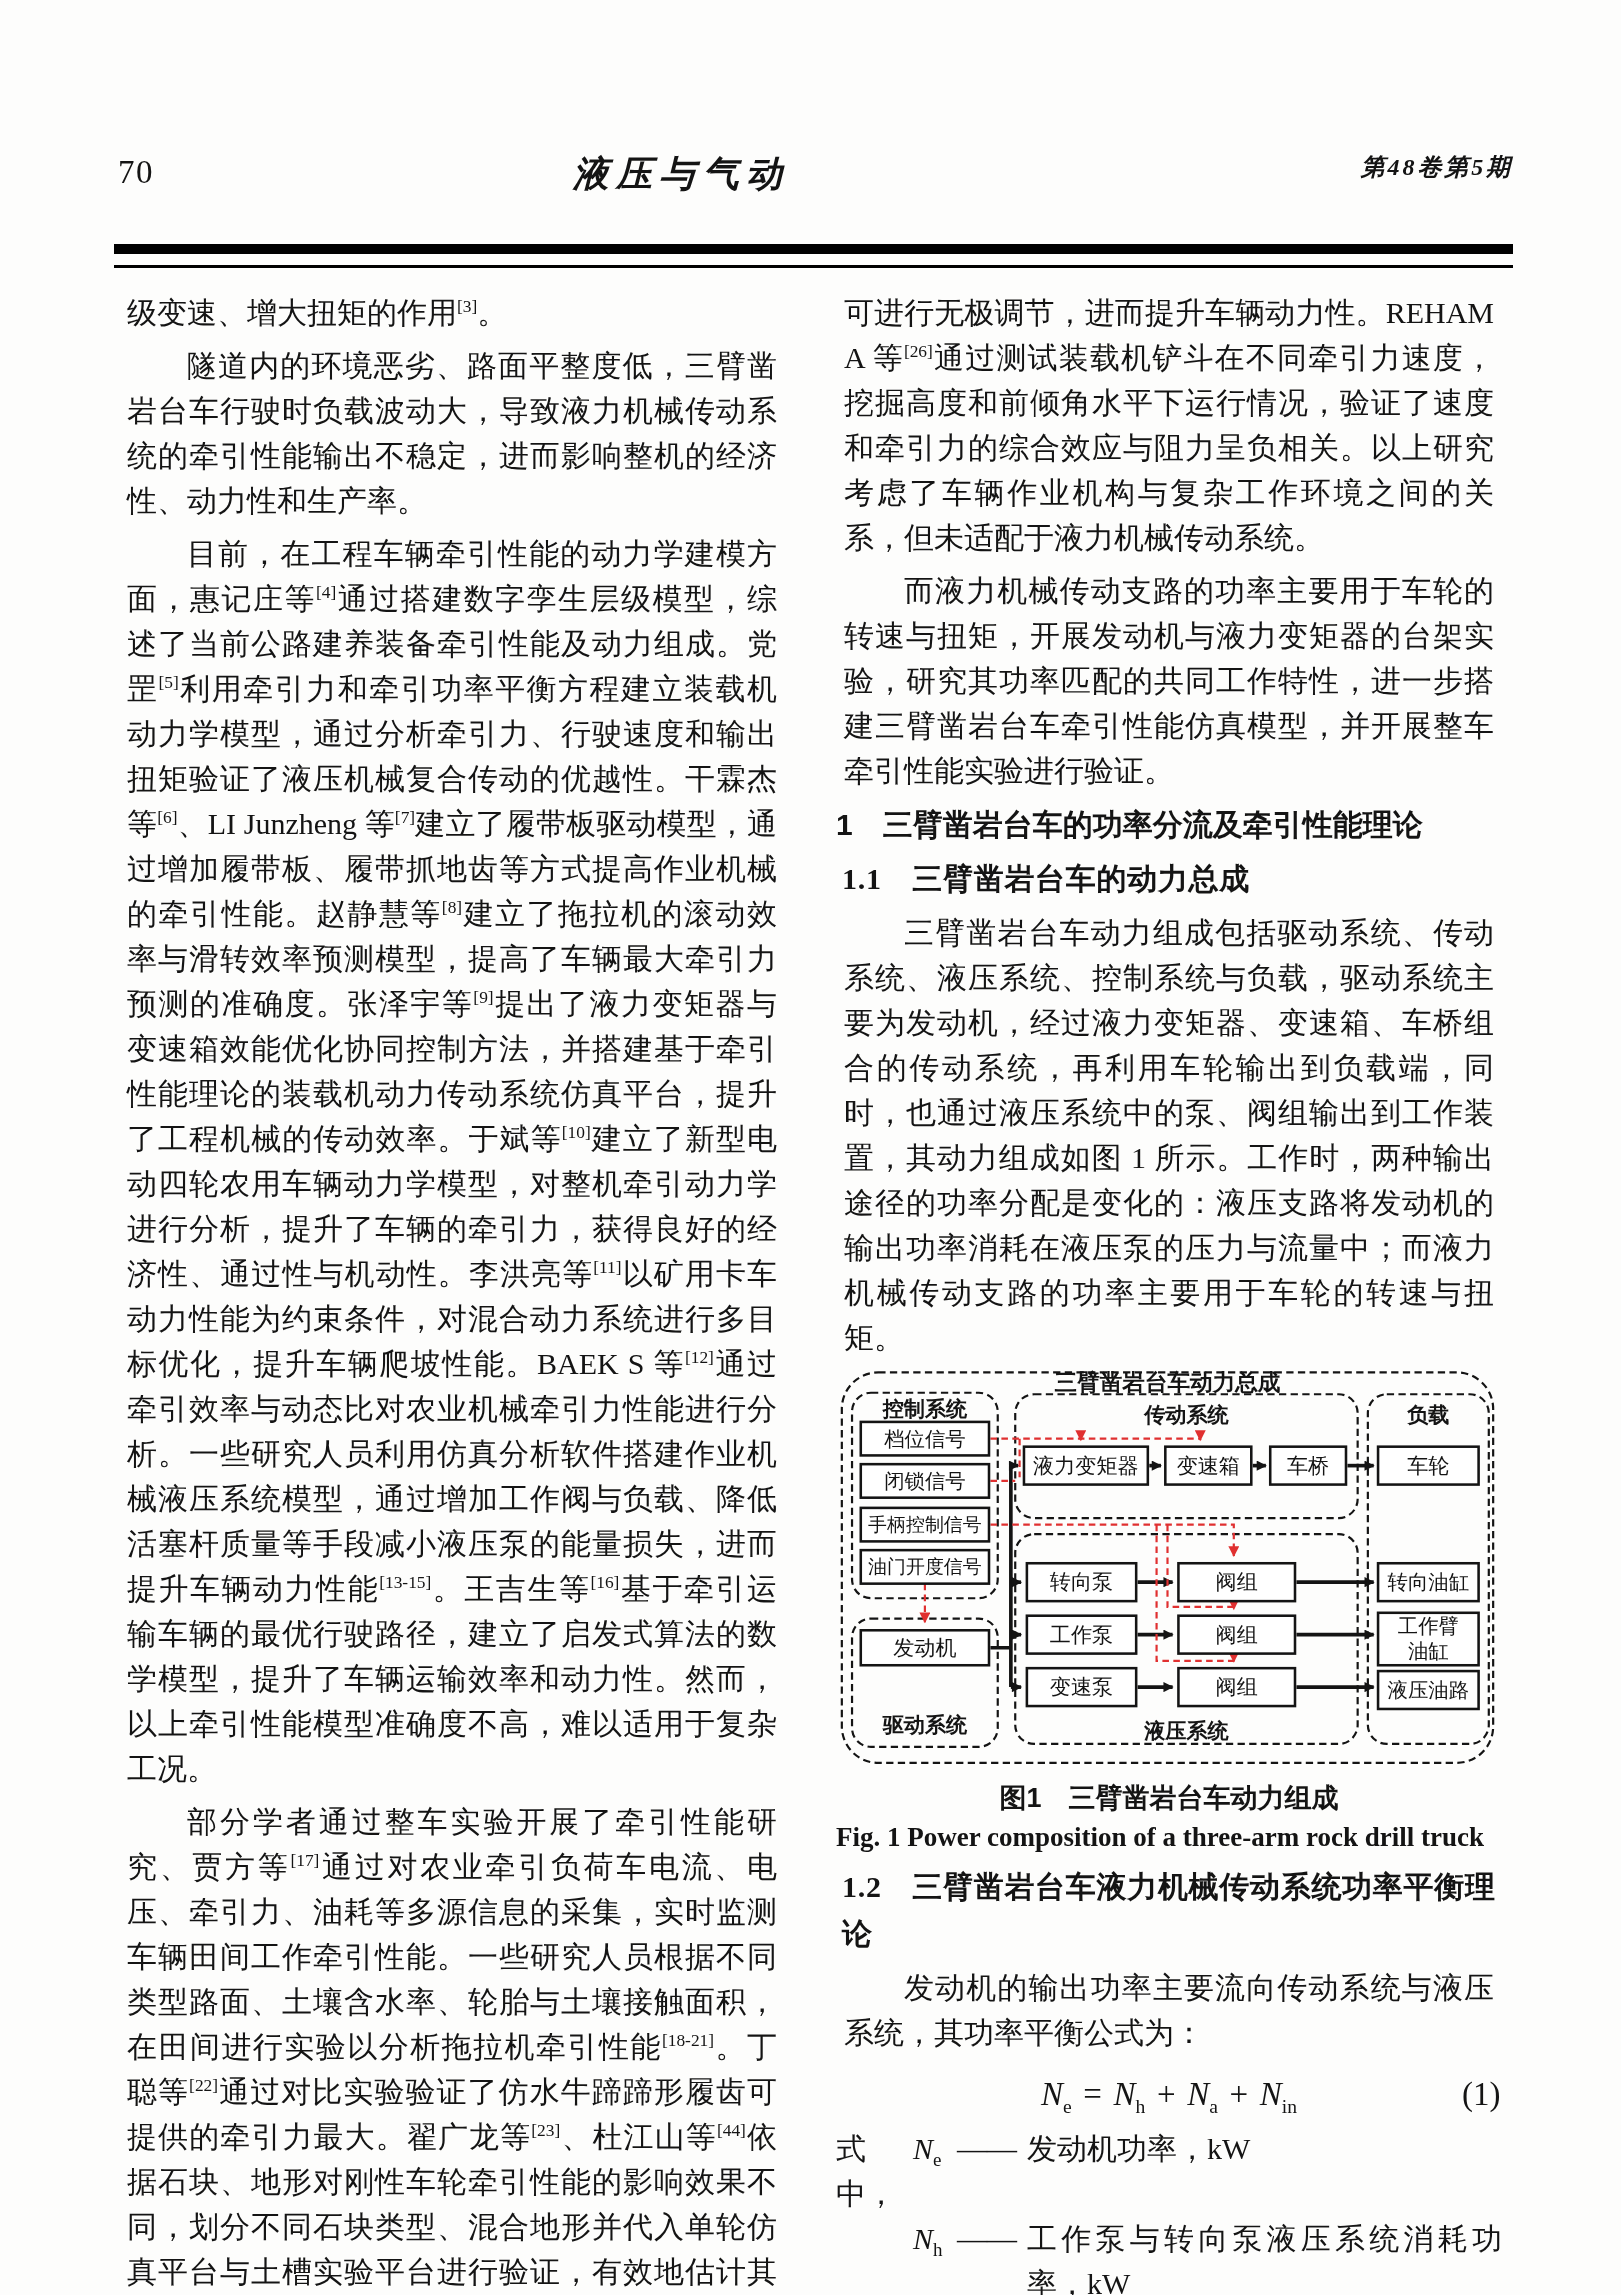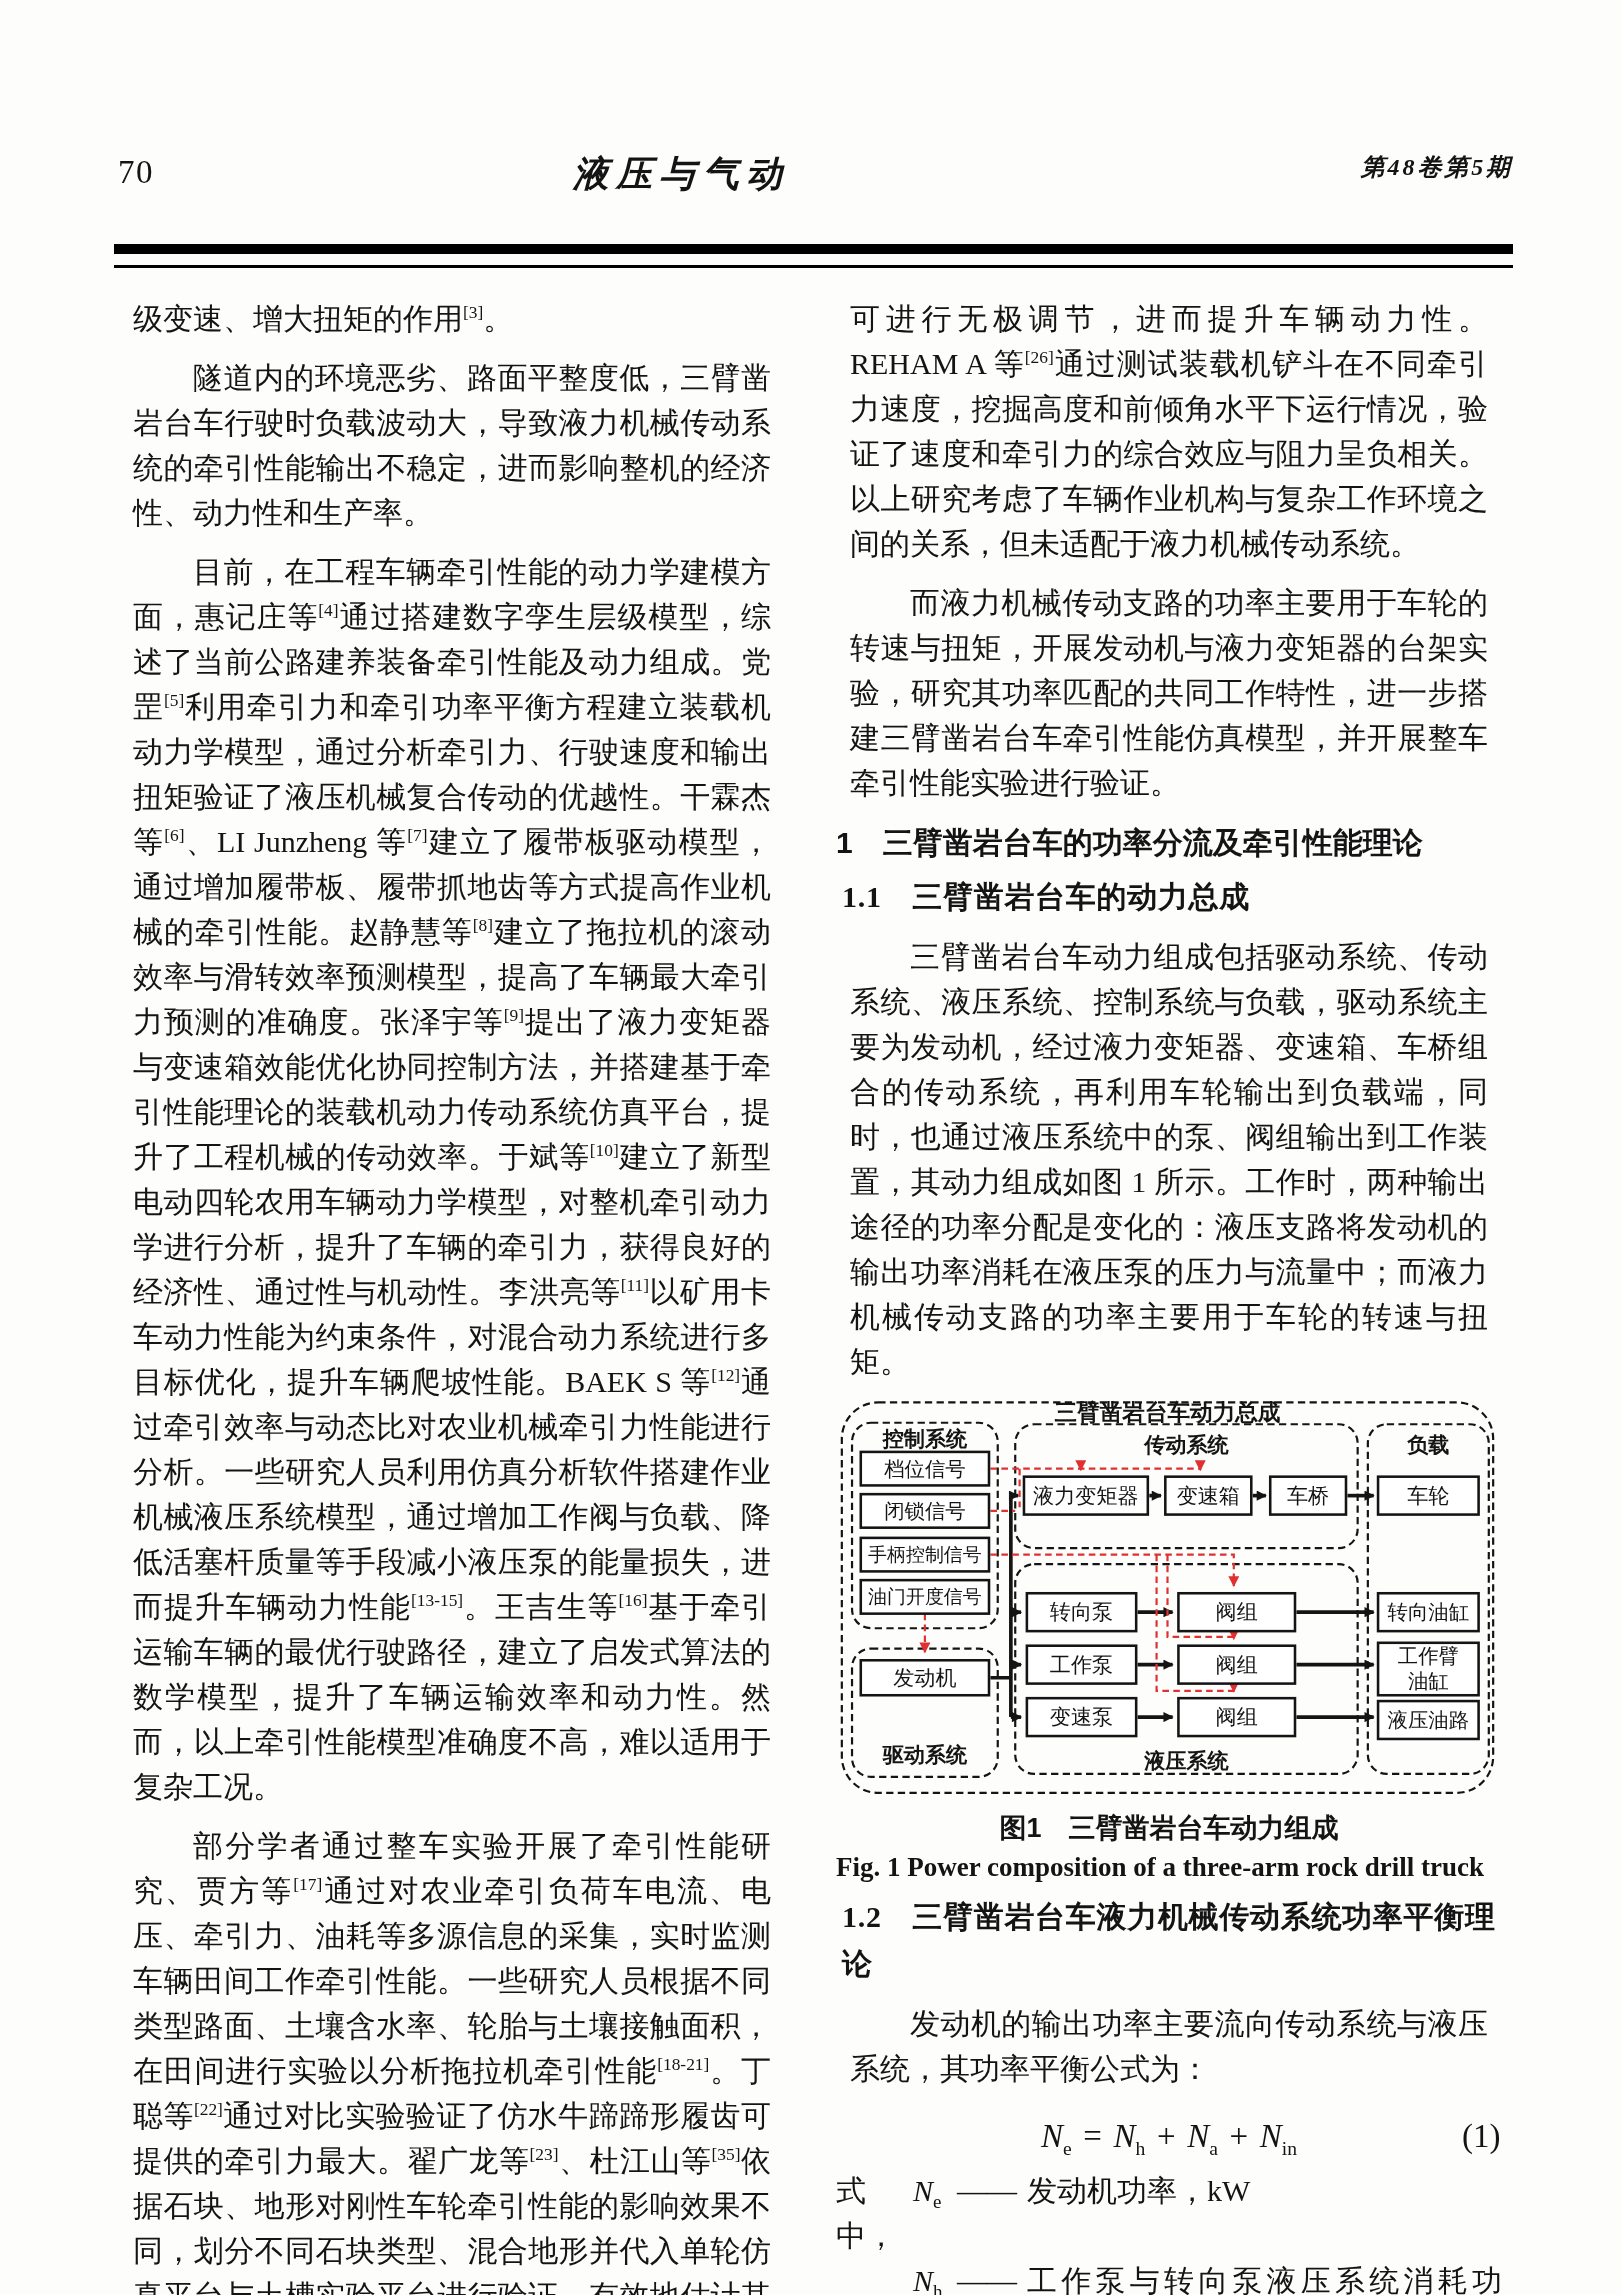--- a/index.html
+++ b/index.html
@@ -13,21 +13,21 @@
     font-size:36px;font-weight:bold;font-style:italic;letter-spacing:7.3px;}
   .issue-info{position:absolute;right:109px;top:151px;font-size:24px;font-weight:bold;
     font-style:italic;letter-spacing:2.9px;}
   .rule-thick{position:absolute;left:114px;top:244px;width:1399px;height:10.2px;background:#000;}
   .rule-thin{position:absolute;left:114px;top:265px;width:1399px;height:2.9px;background:#000;}
   
   .col{position:absolute;top:282px;width:666px;font-size:30px;line-height:45px;
     text-align:justify;text-justify:inter-character;}
   .col-left{left:119px;}
   .col-right{left:836px;}
-  p.para{margin:14px;}
+  p.para{margin:8px;}
   p.indent{text-indent:2em;}
   sup{font-size:0.58em;vertical-align:super;line-height:0;}
   .section-heading{font-family:"Liberation Sans","DejaVu Sans",sans-serif;
     font-size:30px;font-weight:700;line-height:48px;margin:0;text-align:left;}
   .sub-heading{font-size:30px;font-weight:700;line-height:47px;margin:6px;text-align:left;letter-spacing:0.7px;}
   
   .figure-block{margin:4.4px 0 0 0;}
   .figure-block svg{display:block;width:663px;height:auto;}
   .cap-zh{text-align:center;font-family:"Liberation Sans","DejaVu Sans",sans-serif;
     font-weight:700;font-size:27px;line-height:39px;margin-top:11.6px;}
@@ -62,21 +62,21 @@
 <div class="page-num">70</div>
 <div class="journal-title">液压与气动</div>
 <div class="issue-info">第48卷第5期</div>
 <div class="rule-thick"></div>
 <div class="rule-thin"></div>
 
 <div class="col col-left">
   <p class="para rich">级变速、增大扭矩的作用<sup>[3]</sup>。</p>
   <p class="para rich indent">隧道内的环境恶劣、路面平整度低，三臂凿岩台车行驶时负载波动大，导致液力机械传动系统的牵引性能输出不稳定，进而影响整机的经济性、动力性和生产率。</p>
   <p class="para rich indent">目前，在工程车辆牵引性能的动力学建模方面，惠记庄等<sup>[4]</sup>通过搭建数字孪生层级模型，综述了当前公路建养装备牵引性能及动力组成。党罡<sup>[5]</sup>利用牵引力和牵引功率平衡方程建立装载机动力学模型，通过分析牵引力、行驶速度和输出扭矩验证了液压机械复合传动的优越性。干霖杰等<sup>[6]</sup>、LI Junzheng 等<sup>[7]</sup>建立了履带板驱动模型，通过增加履带板、履带抓地齿等方式提高作业机械的牵引性能。赵静慧等<sup>[8]</sup>建立了拖拉机的滚动效率与滑转效率预测模型，提高了车辆最大牵引力预测的准确度。张泽宇等<sup>[9]</sup>提出了液力变矩器与变速箱效能优化协同控制方法，并搭建基于牵引性能理论的装载机动力传动系统仿真平台，提升了工程机械的传动效率。于斌等<sup>[10]</sup>建立了新型电动四轮农用车辆动力学模型，对整机牵引动力学进行分析，提升了车辆的牵引力，获得良好的经济性、通过性与机动性。李洪亮等<sup>[11]</sup>以矿用卡车动力性能为约束条件，对混合动力系统进行多目标优化，提升车辆爬坡性能。BAEK S 等<sup>[12]</sup>通过牵引效率与动态比对农业机械牵引力性能进行分析。一些研究人员利用仿真分析软件搭建作业机械液压系统模型，通过增加工作阀与负载、降低活塞杆质量等手段减小液压泵的能量损失，进而提升车辆动力性能<sup>[13-15]</sup>。王吉生等<sup>[16]</sup>基于牵引运输车辆的最优行驶路径，建立了启发式算法的数学模型，提升了车辆运输效率和动力性。然而，以上牵引性能模型准确度不高，难以适用于复杂工况。</p>
-  <p class="para rich indent">部分学者通过整车实验开展了牵引性能研究、贾方等<sup>[17]</sup>通过对农业牵引负荷车电流、电压、牵引力、油耗等多源信息的采集，实时监测车辆田间工作牵引性能。一些研究人员根据不同类型路面、土壤含水率、轮胎与土壤接触面积，在田间进行实验以分析拖拉机牵引性能<sup>[18-21]</sup>。丁聪等<sup>[22]</sup>通过对比实验验证了仿水牛蹄蹄形履齿可提供的牵引力最大。翟广龙等<sup>[23]</sup>、杜江山等<sup>[35]</sup>依据石块、地形对刚性车轮牵引性能的影响效果不同，划分不同石块类型、混合地形并代入单轮仿真平台与土槽实验平台进行验证，有效地估计其在不同工况下的牵引性能。彭元帅等<sup>[25]</sup>设计了轨道车辆的液压制动系统，通过建压与制动力测试验证了新系统</p>
+  <p class="para rich indent">部分学者通过整车实验开展了牵引性能研究、贾方等<sup>[17]</sup>通过对农业牵引负荷车电流、电压、牵引力、油耗等多源信息的采集，实时监测车辆田间工作牵引性能。一些研究人员根据不同类型路面、土壤含水率、轮胎与土壤接触面积，在田间进行实验以分析拖拉机牵引性能<sup>[18-21]</sup>。丁聪等<sup>[22]</sup>通过对比实验验证了仿水牛蹄蹄形履齿可提供的牵引力最大。翟广龙等<sup>[23]</sup>、杜江山等<sup>[44]</sup>依据石块、地形对刚性车轮牵引性能的影响效果不同，划分不同石块类型、混合地形并代入单轮仿真平台与土槽实验平台进行验证，有效地估计其在不同工况下的牵引性能。彭元帅等<sup>[25]</sup>设计了轨道车辆的液压制动系统，通过建压与制动力测试验证了新系统</p>
 </div>
 
 <div class="col col-right">
   <p class="para rich">可进行无极调节，进而提升车辆动力性。REHAM A 等<sup>[26]</sup>通过测试装载机铲斗在不同牵引力速度，挖掘高度和前倾角水平下运行情况，验证了速度和牵引力的综合效应与阻力呈负相关。以上研究考虑了车辆作业机构与复杂工作环境之间的关系，但未适配于液力机械传动系统。</p>
   <p class="para rich indent">而液力机械传动支路的功率主要用于车轮的转速与扭矩，开展发动机与液力变矩器的台架实验，研究其功率匹配的共同工作特性，进一步搭建三臂凿岩台车牵引性能仿真模型，并开展整车牵引性能实验进行验证。</p>
   <h1 class="section-heading">1　三臂凿岩台车的功率分流及牵引性能理论</h1>
   <h2 class="sub-heading">1.1　三臂凿岩台车的动力总成</h2>
   <p class="para rich indent">三臂凿岩台车动力组成包括驱动系统、传动系统、液压系统、控制系统与负载，驱动系统主要为发动机，经过液力变矩器、变速箱、车桥组合的传动系统，再利用车轮输出到负载端，同时，也通过液压系统中的泵、阀组输出到工作装置，其动力组成如图 1 所示。工作时，两种输出途径的功率分配是变化的：液压支路将发动机的输出功率消耗在液压泵的压力与流量中；而液力机械传动支路的功率主要用于车轮的转速与扭矩。</p>
 
   <div class="figure-block">

